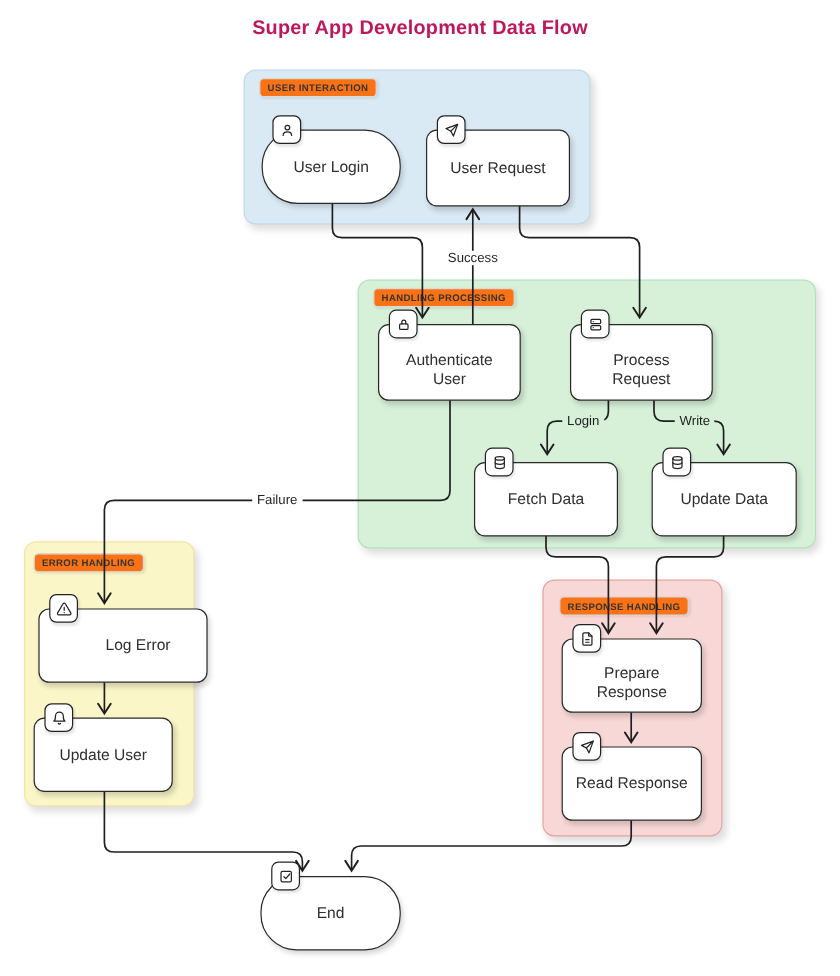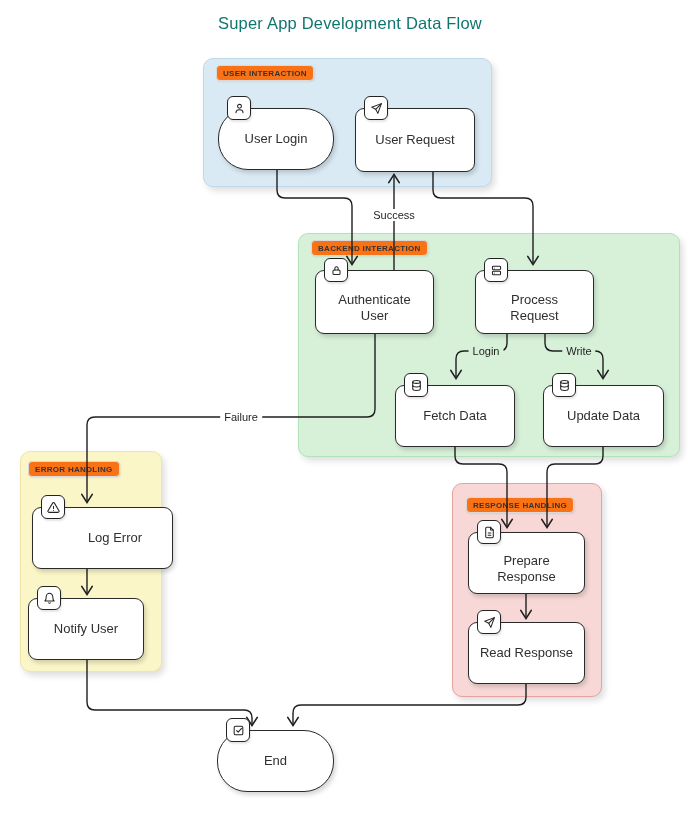--- a/index.html
+++ b/index.html
@@ -2,21 +2,21 @@
 <html style="--canvas: #ffffff; --stroke: #1f1f1f; --node_fill: #ffffff; --node_border: #2a2a2a; --text: #2f2f2f; --group_blue_fill: #daeaf4; --group_blue_border: #c0d9e9; --group_green_fill: #d7f1d9; --group_green_border: #b2e2ba; --group_yellow_fill: #faf6c8; --group_yellow_border: #eee5a7; --group_pink_fill: #f7d8d6; --group_pink_border: #e6a29e;"><head>
 <meta charset="utf-8">
 <style>
   html,body{margin:0;padding:0;background:#fff;}
   #canvas{
     position:relative;width:700px;height:813px;background:var(--canvas,#fff);
     font-family:"Liberation Sans","DejaVu Sans",sans-serif;overflow:hidden;
   }
   #title{
     position:absolute;left:0;top:14px;width:100%;text-align:center;
-    font-size:16.5px;font-weight:normal;color:#0f766e;letter-spacing:.2px;
+    font-size:16.5px;font-weight:bold;color:#be185d;letter-spacing:.2px;
   }
   
   .group{position:absolute;border-radius:10px;box-shadow:3px 4px 6px rgba(0,0,0,.13);z-index:1;}
   #grp-ui{left:203px;top:58px;width:287px;height:127px;background:var(--group_blue_fill);border:1px solid var(--group_blue_border);}
   #grp-bp{left:298px;top:233px;width:380px;height:222px;background:var(--group_green_fill);border:1px solid var(--group_green_border);}
   #grp-eh{left:20px;top:451px;width:140px;height:219px;background:var(--group_yellow_fill);border:1px solid var(--group_yellow_border);}
   #grp-rh{left:452px;top:483px;width:148px;height:212px;background:var(--group_pink_fill);border:1px solid var(--group_pink_border);}
   .chip{
     position:absolute;left:12px;top:6px;background:#f97316;border:1px solid #d9d9d9;border-radius:4px;
     padding:2.5px 6px;font-size:8px;font-weight:bold;color:#333;letter-spacing:.3px;
@@ -64,21 +64,21 @@
 <body>
 
 <div id="canvas">
 
   <div id="title">Super App Development Data Flow</div>
 
   <div class="group" id="grp-ui">
     <div class="chip">USER INTERACTION</div>
   </div>
   <div class="group" id="grp-bp">
-    <div class="chip">BACKEND INTERACTION</div>
+    <div class="chip">HANDLING PROCESSING</div>
   </div>
   <div class="group" id="grp-eh">
     <div class="chip">ERROR HANDLING</div>
   </div>
   <div class="group" id="grp-rh">
     <div class="chip">RESPONSE HANDLING</div>
   </div>
 
   <svg id="edges" width="700" height="813">
     <defs>
@@ -98,21 +98,21 @@
       <path d="M526,682 V697 Q526,705 518,705 H301 Q293,705 293,713 V725" marker-end="url(#arrow)"></path>
       <path d="M375,332 V409 Q375,417 367,417 H95 Q87,417 87,425 V502" marker-end="url(#arrow)"></path>
       <path d="M87,567 V594" marker-end="url(#arrow)"></path>
       <path d="M87,658 V702 Q87,710 95,710 H244 Q252,710 252,718 V725" marker-end="url(#arrow)"></path>
     </g>
   </svg>
 
   <div class="edge-label on-white" style="left:394px;top:215px">Success</div>
   <div class="edge-label on-green" style="left:486px;top:351px">Login</div>
   <div class="edge-label on-green" style="left:579px;top:351px">Write</div>
-  <div class="edge-label on-white" style="left:241px;top:417px">Failure</div>
+  <div class="edge-label on-white" style="left:231px;top:417px">Failure</div>
 
   <div class="node stadium" id="n-user-login">
     <span class="badge">
         <svg width="13" height="13" viewBox="0 0 24 24" fill="none" stroke="currentColor" stroke-width="1.9" stroke-linecap="round" stroke-linejoin="round">
           <circle cx="12" cy="8" r="3.6"></circle>
           <path d="M5.5 20c0-3.6 2.9-5.5 6.5-5.5s6.5 1.9 6.5 5.5"></path>
         </svg>
       </span>
     <span class="label">User Login</span>
   </div>
@@ -173,21 +173,21 @@
       </span>
     <span class="label">Log Error</span>
   </div>
   <div class="node" id="n-notify">
     <span class="badge">
         <svg width="13" height="13" viewBox="0 0 24 24" fill="none" stroke="currentColor" stroke-width="1.9" stroke-linecap="round" stroke-linejoin="round">
           <path d="M18 8.5a6 6 0 00-12 0c0 6.5-2.5 8-2.5 8h17s-2.5-1.5-2.5-8"></path>
           <path d="M10.3 20a2 2 0 003.4 0"></path>
         </svg>
       </span>
-    <span class="label">Notify User</span>
+    <span class="label">Update User</span>
   </div>
   <div class="node" id="n-prepare">
     <span class="badge">
         <svg width="13" height="13" viewBox="0 0 24 24" fill="none" stroke="currentColor" stroke-width="1.9" stroke-linecap="round" stroke-linejoin="round">
           <path d="M14 2.5H7a2 2 0 00-2 2v15a2 2 0 002 2h10a2 2 0 002-2V7.5z"></path>
           <path d="M14 2.5v5h5"></path>
           <path d="M9.5 13h5M9.5 17h5"></path>
         </svg>
       </span>
     <span class="label wrap">Prepare Response</span>

